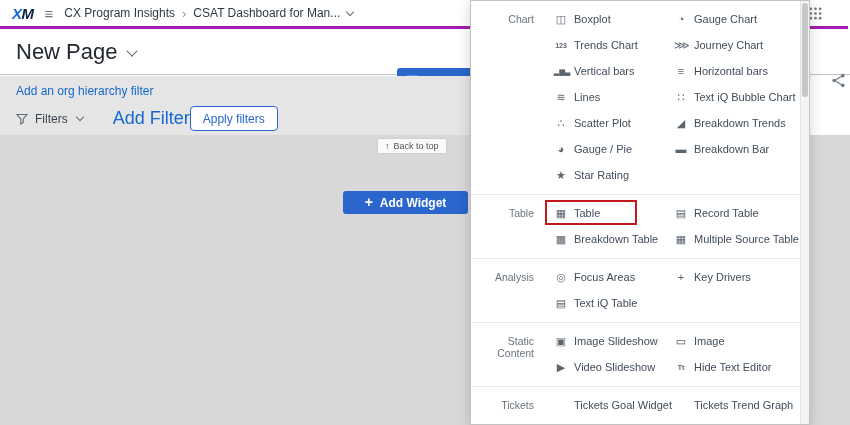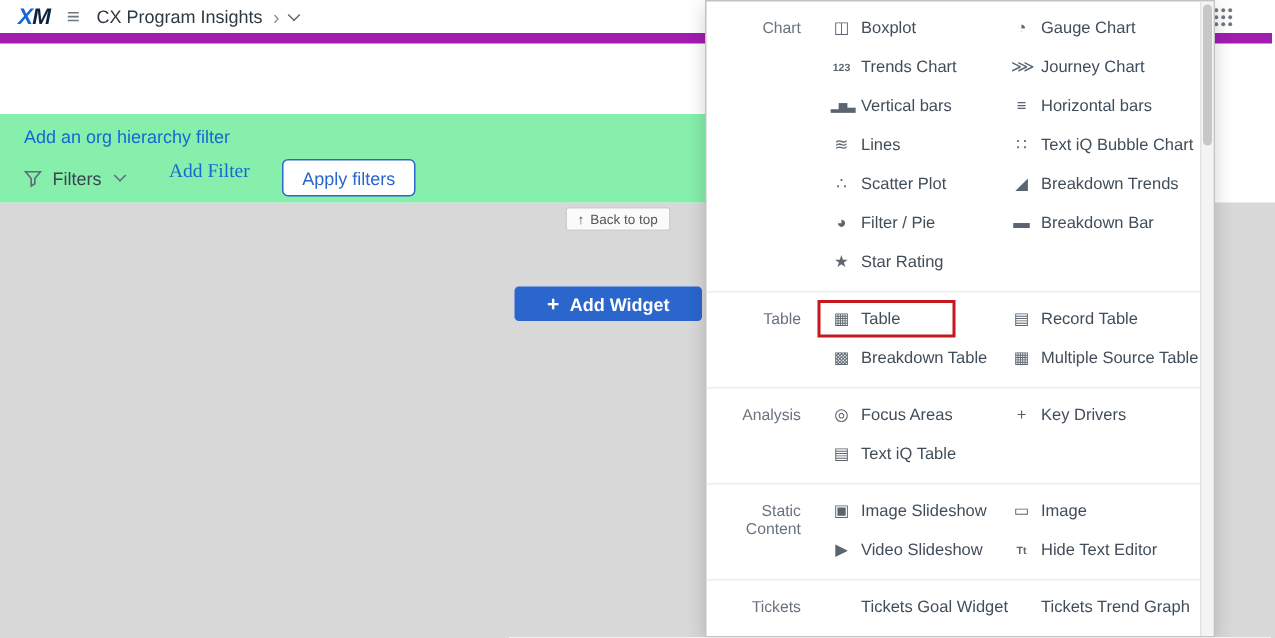--- a/index.html
+++ b/index.html
@@ -4,21 +4,21 @@
 <style>
   * { margin:0; padding:0; box-sizing:border-box; }
   html,body { background:#fff; }
   .screen {
     position:relative; width:850px; height:425px; overflow:hidden;
     font-family:"Liberation Sans", sans-serif; background:#fff; color:#2f3942;
   }
   
   .topbar {
     position:absolute; top:0; left:0; width:848px; height:29px; background:#fff;
-    border-bottom:7px solid #a21caf; display:flex; align-items:center; padding:0 12px; gap:11px; z-index:5;
+    border-bottom:3px solid #a21caf; display:flex; align-items:center; padding:0 12px; gap:11px; z-index:5;
   }
   .logo { font-size:15px; font-weight:800; font-style:italic; letter-spacing:-0.5px; cursor:pointer; }
   .logo .x { color:var(--link-blue); }
   .logo .m { color:#0c2340; }
   .hamburger { color:#6f7780; font-size:15px; line-height:1; cursor:pointer; }
   .breadcrumb { display:flex; align-items:center; gap:7px; font-size:12px; color:#2f3942; }
   .crumb { cursor:pointer; }
   .crumb-sep { color:#8a9099; font-size:13px; }
   .chev {
     display:inline-block; width:6px; height:6px;
@@ -35,29 +35,29 @@
   .page-title { font-size:22px; font-weight:400; color:#23282e; }
   .title-chev { width:8px; height:8px; border-width:1.5px; cursor:pointer; }
   .hide-filter-btn {
     position:absolute; left:397px; top:39px; height:25px; padding:0 10px;
     background:var(--accent-blue); color:#fff; border:none; border-radius:3px;
     font-size:12px; display:flex; align-items:center; gap:6px; cursor:pointer;
     font-family:inherit;
   }
   .share-icon { position:absolute; right:4px; top:44px; color:#6c7680; cursor:pointer; }
   
-  .filter-area { position:absolute; top:76px; left:0; width:756px; height:59px; background:#86efac; z-index:1; }
+  .filter-area { position:absolute; top:76px; left:0; width:756px; height:59px; background:#e5e5e5; z-index:1; }
   .org-link { position:absolute; left:16px; top:8px; font-size:12px; color:var(--link-blue); cursor:pointer; text-decoration:none; }
-  .filter-row { position:absolute; left:16px; top:30px; display:flex; }
+  .filter-row { position:absolute; left:16px; top:30px; display:flex; align-items:center; }
   .filters-dd { display:flex; align-items:center; gap:7px; font-size:12px; color:#3a4450; cursor:pointer; }
   .filters-dd .chev { margin-left:2px; }
   .funnel { color:#5f6b76; display:flex; }
-  .add-filter-link { margin-left:30px; font-size:13px; color:var(--link-blue); cursor:pointer; text-decoration:none;font-family:Liberation Serif, serif; }
+  .add-filter-link { margin-left:30px; font-size:18px; color:var(--link-blue); cursor:pointer; text-decoration:none; }
   .apply-filters-btn {
-    margin-left:22px; height:25px; padding:0 12px; background:#fff;
+    height:25px; padding:0 12px; background:#fff;
     border:1px solid var(--accent-blue); color:var(--accent-blue); border-radius:4px;
     font-size:12px; cursor:pointer; font-family:inherit;
   }
   
   .canvas { position:absolute; top:135px; left:0; width:850px; height:290px; background:var(--canvas-gray); }
   .back-to-top {
     position:absolute; left:377px; top:3px; height:16px; padding:0 7px;
     background:#fafafa; border:1px solid #cfcfcf; border-radius:2px;
     font-size:9px; color:#555; display:flex; align-items:center; gap:4px; cursor:pointer;
     font-family:inherit;
@@ -98,39 +98,62 @@
 <body>
 
 <div class="screen">
 
   <header class="topbar">
     <span class="logo"><span class="x">X</span><span class="m">M</span></span>
     <span class="hamburger">≡</span>
     <nav class="breadcrumb">
       <span class="crumb">CX Program Insights</span>
       <span class="crumb-sep">›</span>
+      <span class="crumb">CSAT Dashboard for Man...</span>
       <span class="chev"></span>
     </nav>
     <span class="apps-icon">
       <svg width="13" height="13" viewBox="0 0 14 14">
           <g fill="currentColor">
         <circle cx="2" cy="2" r="1.4"></circle>
             <circle cx="7" cy="2" r="1.4"></circle>
             <circle cx="12" cy="2" r="1.4"></circle>
         <circle cx="2" cy="7" r="1.4"></circle>
             <circle cx="7" cy="7" r="1.4"></circle>
             <circle cx="12" cy="7" r="1.4"></circle>
         <circle cx="2" cy="12" r="1.4"></circle>
             <circle cx="7" cy="12" r="1.4"></circle>
             <circle cx="12" cy="12" r="1.4"></circle>
       </g>
         </svg>
     </span>
   </header>
 
+  <div class="page-header">
+    <div class="page-title-wrap">
+      <span class="page-title">New Page</span>
+      <span class="chev title-chev"></span>
+    </div>
+    <button class="hide-filter-btn">
+      <span class="funnel" style="color:#fff;">
+        <svg width="11" height="11" viewBox="0 0 12 12">
+            <path d="M1 1.5h10L7.2 6v3.5L4.8 11V6L1 1.5z" fill="none" stroke="currentColor" stroke-width="1.2"></path>
+          </svg>
+      </span>
+      <span>Hide filter</span>
+    </button>
+    <span class="share-icon">
+      <svg width="15" height="15" viewBox="0 0 14 14">
+        <circle cx="11" cy="2.5" r="1.7" fill="currentColor"></circle>
+        <circle cx="3" cy="7" r="1.7" fill="currentColor"></circle>
+        <circle cx="11" cy="11.5" r="1.7" fill="currentColor"></circle>
+        <path d="M4.5 6.2 9.5 3.2 M4.5 7.8 9.5 10.8" stroke="currentColor" stroke-width="1.1" fill="none"></path>
+      </svg>
+    </span>
+  </div>
 
   <div class="filter-area">
     <a class="org-link">Add an org hierarchy filter</a>
     <div class="filter-row">
       <span class="filters-dd">
         <span class="funnel">
           <svg width="12" height="12" viewBox="0 0 12 12">
               <path d="M1 1.5h10L7.2 6v3.5L4.8 11V6L1 1.5z" fill="none" stroke="currentColor" stroke-width="1.1"></path>
             </svg>
         </span>
@@ -193,21 +216,21 @@
             <div class="menu-item">
               <span class="mi-icon">∴</span>
               <span class="mi-label">Scatter Plot</span>
             </div>
             <div class="menu-item">
               <span class="mi-icon">◢</span>
               <span class="mi-label">Breakdown Trends</span>
             </div>
             <div class="menu-item">
               <span class="mi-icon">◕</span>
-              <span class="mi-label">Filter / Pie</span>
+              <span class="mi-label">Gauge / Pie</span>
             </div>
             <div class="menu-item">
               <span class="mi-icon">▬</span>
               <span class="mi-label">Breakdown Bar</span>
             </div>
             <div class="menu-item">
               <span class="mi-icon">★</span>
               <span class="mi-label">Star Rating</span>
             </div>
           </div>

